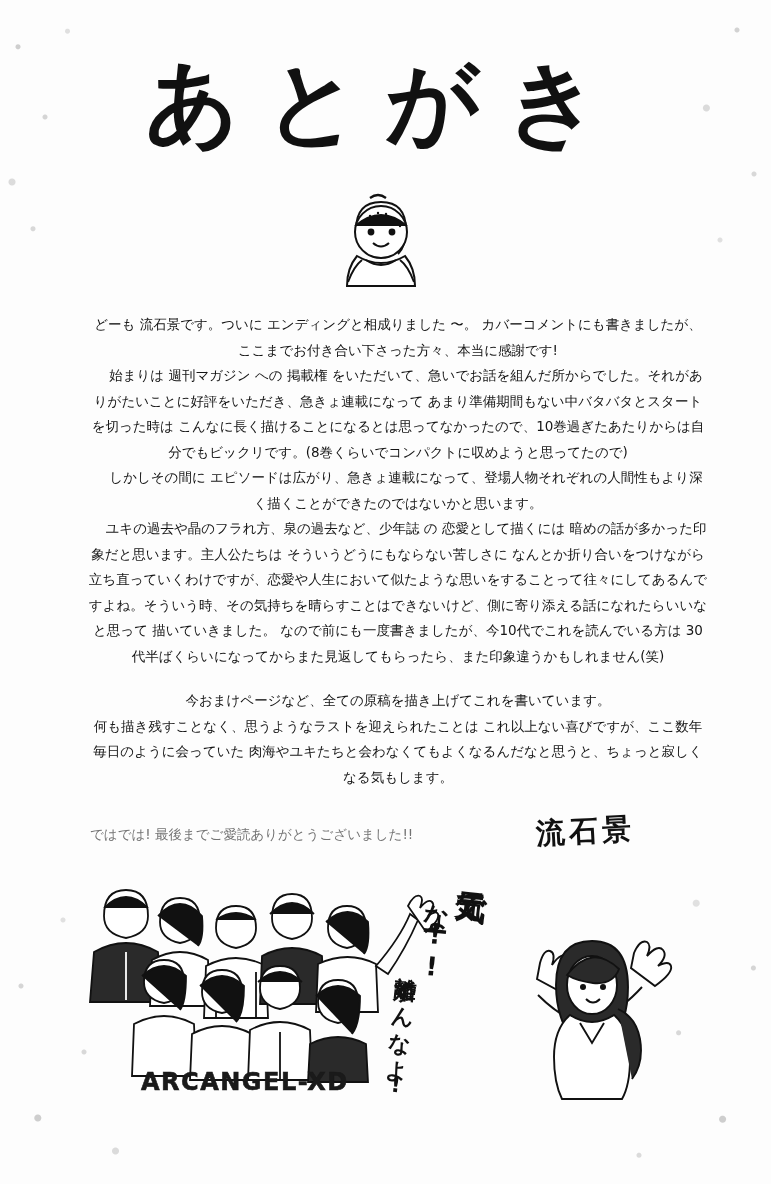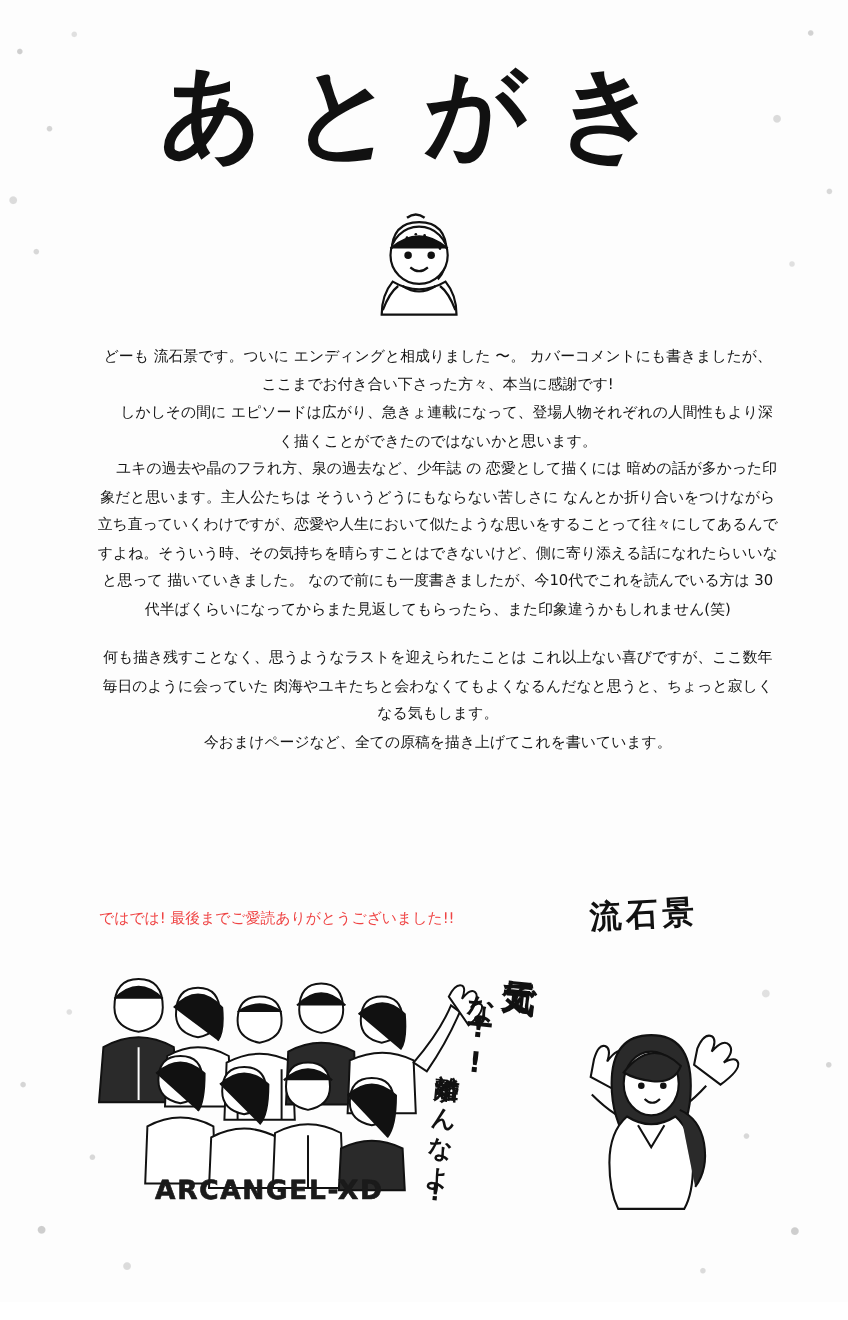--- a/index.html
+++ b/index.html
@@ -107,21 +107,21 @@
     transform: rotate(-3deg);
   }
 
   
   .closing {
     position: absolute;
     left: 90px;
     top: 826px;
     font-family: "DejaVu Sans", sans-serif;
     font-size: 13.5px;
-    color: #ef4444;
+    color: #737373;
   }
 
   
   .group-art {
     position: absolute;
     left: 64px;
     top: 856px;
     width: 400px;
     height: 240px;
   }
@@ -193,25 +193,26 @@
         <circle cx="52" cy="27" r="1.2"></circle>
           <circle cx="60" cy="28" r="1.2"></circle>
         <circle cx="68" cy="33" r="1.2"></circle>
           <circle cx="74" cy="40" r="1.2"></circle>
       </g>
     </svg>
   </div>
 
   <div class="body-text">
     <p class="para">どーも 流石景です。ついに エンディングと相成りました 〜。 カバーコメントにも書きましたが、ここまでお付き合い下さった方々、本当に感謝です!</p>
+    <p class="para indent">始まりは 週刊マガジン への 掲載権 をいただいて、急いでお話を組んだ所からでした。それがありがたいことに好評をいただき、急きょ連載になって あまり準備期間もない中バタバタとスタートを切った時は こんなに長く描けることになるとは思ってなかったので、10巻過ぎたあたりからは自分でもビックリです。(8巻くらいでコンパクトに収めようと思ってたので)</p>
     <p class="para indent">しかしその間に エピソードは広がり、急きょ連載になって、登場人物それぞれの人間性もより深く描くことができたのではないかと思います。</p>
     <p class="para indent">ユキの過去や晶のフラれ方、泉の過去など、少年誌 の 恋愛として描くには 暗めの話が多かった印象だと思います。主人公たちは そういうどうにもならない苦しさに なんとか折り合いをつけながら 立ち直っていくわけですが、恋愛や人生において似たような思いをすることって往々にしてあるんですよね。そういう時、その気持ちを晴らすことはできないけど、側に寄り添える話になれたらいいなと思って 描いていきました。 なので前にも一度書きましたが、今10代でこれを読んでいる方は 30代半ばくらいになってからまた見返してもらったら、また印象違うかもしれません(笑)</p>
     <div class="gap"></div>
+    <p class="para">今おまけページなど、全ての原稿を描き上げてこれを書いています。</p>
     <p class="para">何も描き残すことなく、思うようなラストを迎えられたことは これ以上ない喜びですが、ここ数年毎日のように会っていた 肉海やユキたちと会わなくてもよくなるんだなと思うと、ちょっと寂しくなる気もします。</p>
-    <p class="para">今おまけページなど、全ての原稿を描き上げてこれを書いています。</p>
   </div>
 
   <div class="closing">ではでは! 最後までご愛読ありがとうございました!!</div>
   <div class="signature">流石景</div>
 
   <div class="group-art">
     <svg viewBox="0 0 400 240" width="400" height="240" aria-hidden="true">
       <g fill="none" stroke="#111" stroke-width="1.8">
 
         <g>

